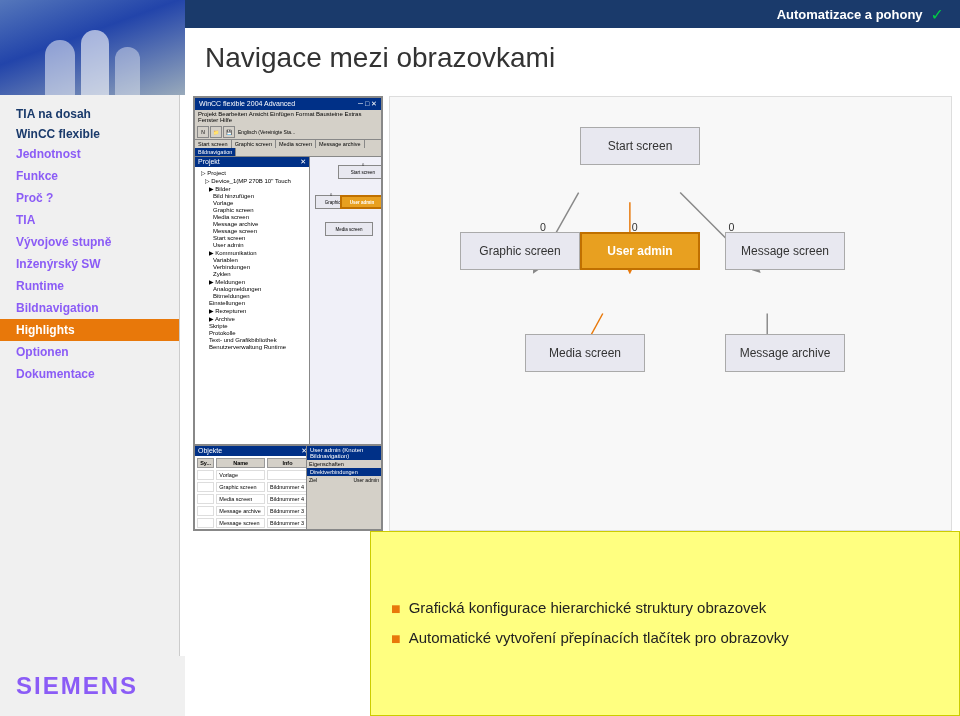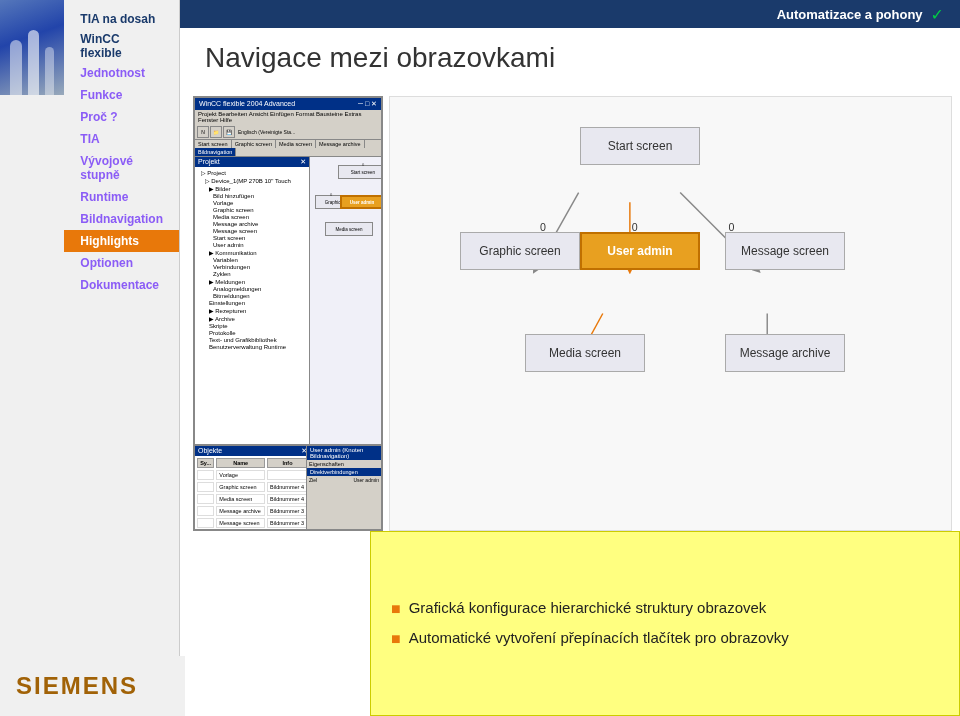--- a/index.html
+++ b/index.html
@@ -37,38 +37,38 @@
 
     
     .sidebar {
       position: absolute;
       top: 0; left: 0;
       width: 180px;
       height: 716px;
       background: #f0f0f0;
       border-right: 1px solid #ccc;
       display: flex;
-      flex-direction: row;
+      flex-direction: column;
     }
 
     
     .logo-area {
       position: absolute;
       bottom: 0; left: 0;
       width: 185px;
       height: 60px;
       background: #f0f0f0;
       display: flex;
       align-items: center;
       padding-left: 16px;
     }
     .siemens-logo {
       font-size: 24px;
       font-weight: bold;
-      color: #a16207;
+      color: #8b5cf6;
       letter-spacing: 2px;
     }
 
     
     .nav-items {
       padding: 8px 0;
       flex: 1;
     }
     .nav-section {
       font-size: 12px;
@@ -275,20 +275,21 @@
   </div>
 
   <div class="nav-items">
     <div class="nav-section">TIA na dosah</div>
     <div class="nav-section">WinCC flexible</div>
     <div class="nav-item">Jednotnost</div>
     <div class="nav-item">Funkce</div>
     <div class="nav-item">Proč ?</div>
     <div class="nav-item">TIA</div>
     <div class="nav-item">Vývojové stupně</div>
+    <div class="nav-item">Inženýrský SW</div>
     <div class="nav-item">Runtime</div>
     <div class="nav-item">Bildnavigation</div>
     <div class="nav-item active">Highlights</div>
     <div class="nav-item">Optionen</div>
     <div class="nav-item">Dokumentace</div>
   </div>
 
   <div class="logo-area">
     <span class="siemens-logo">SIEMENS</span>
   </div>

